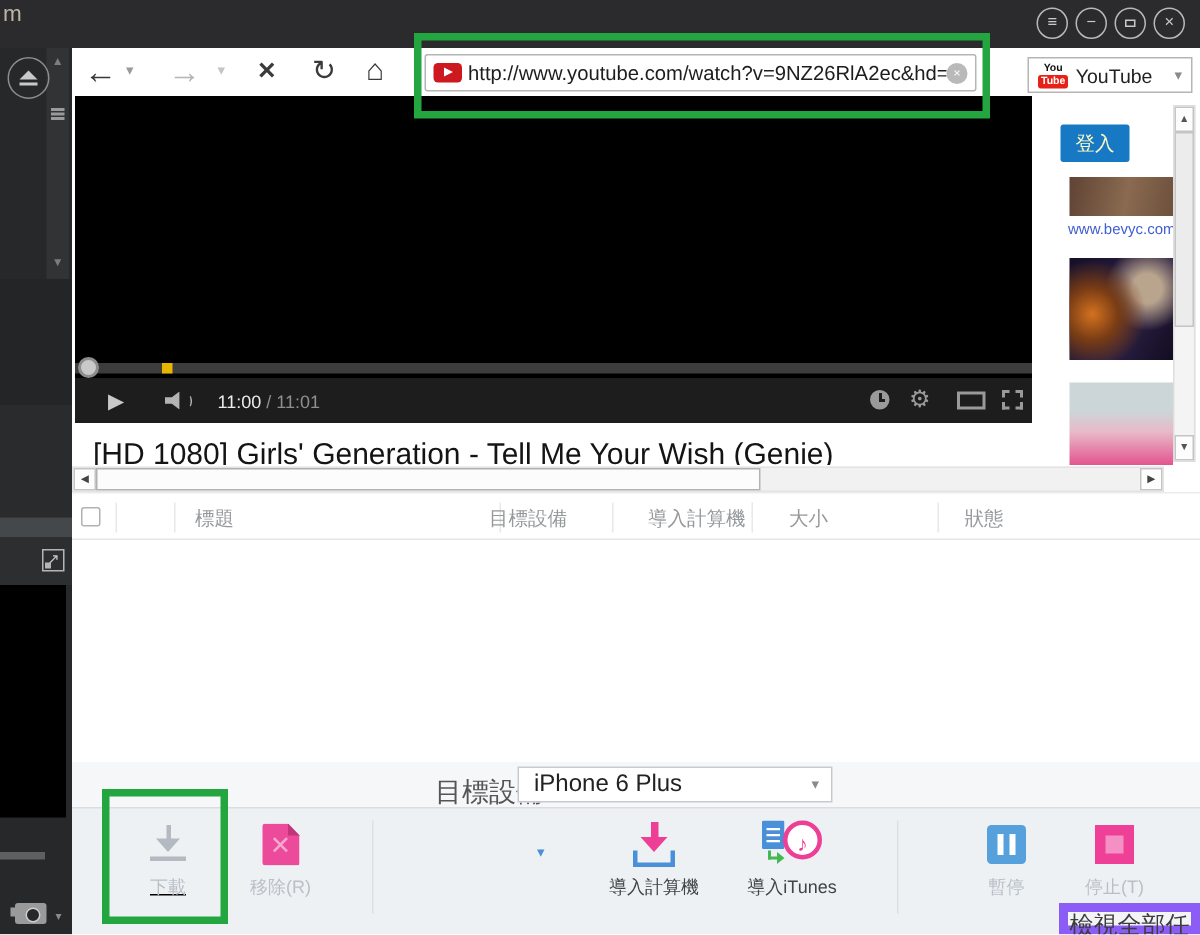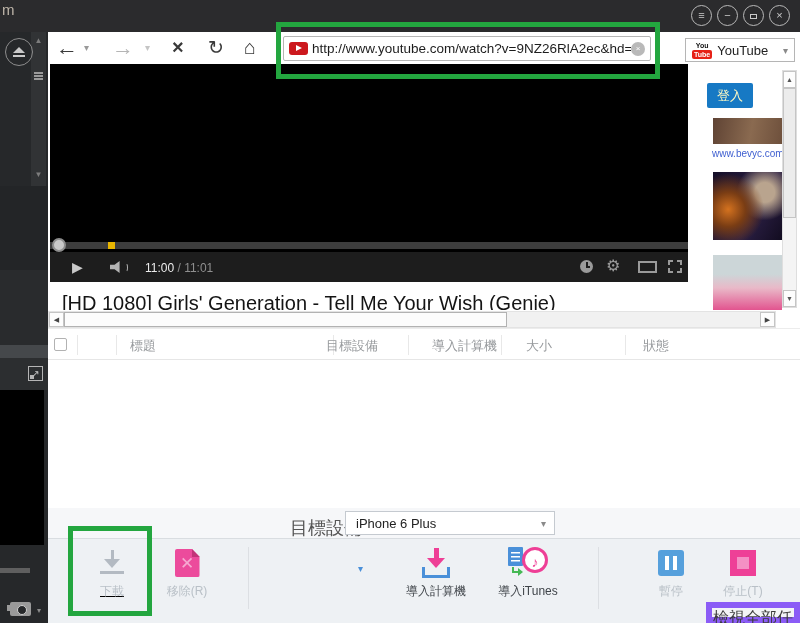--- a/index.html
+++ b/index.html
@@ -128,21 +128,21 @@
   .th-check{position:absolute;left:6px;top:9px;width:13px;height:13px;border:1px solid #b2b2b2;border-radius:2px;background:#fff;}
   .th-div{position:absolute;top:6px;width:1px;height:20px;background:#e8e8e8;}
   .th-label{position:absolute;top:8px;white-space:nowrap;}
   #table-body{position:absolute;left:48px;top:360px;width:752px;height:148px;background:#fff;}
 
   
   #device-bar{position:absolute;left:48px;top:508px;width:752px;height:30px;background:#f6f7f9;}
   .dev-label{position:absolute;left:242px;top:8px;font-size:18px;color:#555;}
   .dev-select{position:absolute;left:297px;top:3px;width:210px;height:24px;background:#fff;
               border:1px solid #c5cad0;display:flex;align-items:center;}
-  .dev-value{flex:1;font-size:13px;color:#222;padding-left:10px;}
+  .dev-value{flex:1;font-size:16px;color:#222;padding-left:10px;}
   .dev-chev{flex:none;color:#8a8a8a;font-size:10px;margin-right:8px;}
 
   
   #toolbar{position:absolute;left:48px;top:538px;width:752px;height:85px;background:#eef1f4;border-top:1px solid #d9dde1;}
   .tb-btn{position:absolute;top:8px;width:74px;text-align:center;}
   .tb-icon{height:32px;display:flex;align-items:center;justify-content:center;}
   .tb-label{font-size:12px;margin-top:4px;color:#3f4449;}
   .tb-label.dis{color:#b9c0c7;}
   .tb-div{position:absolute;top:8px;width:1px;height:62px;background:#dcdfe3;}
   

